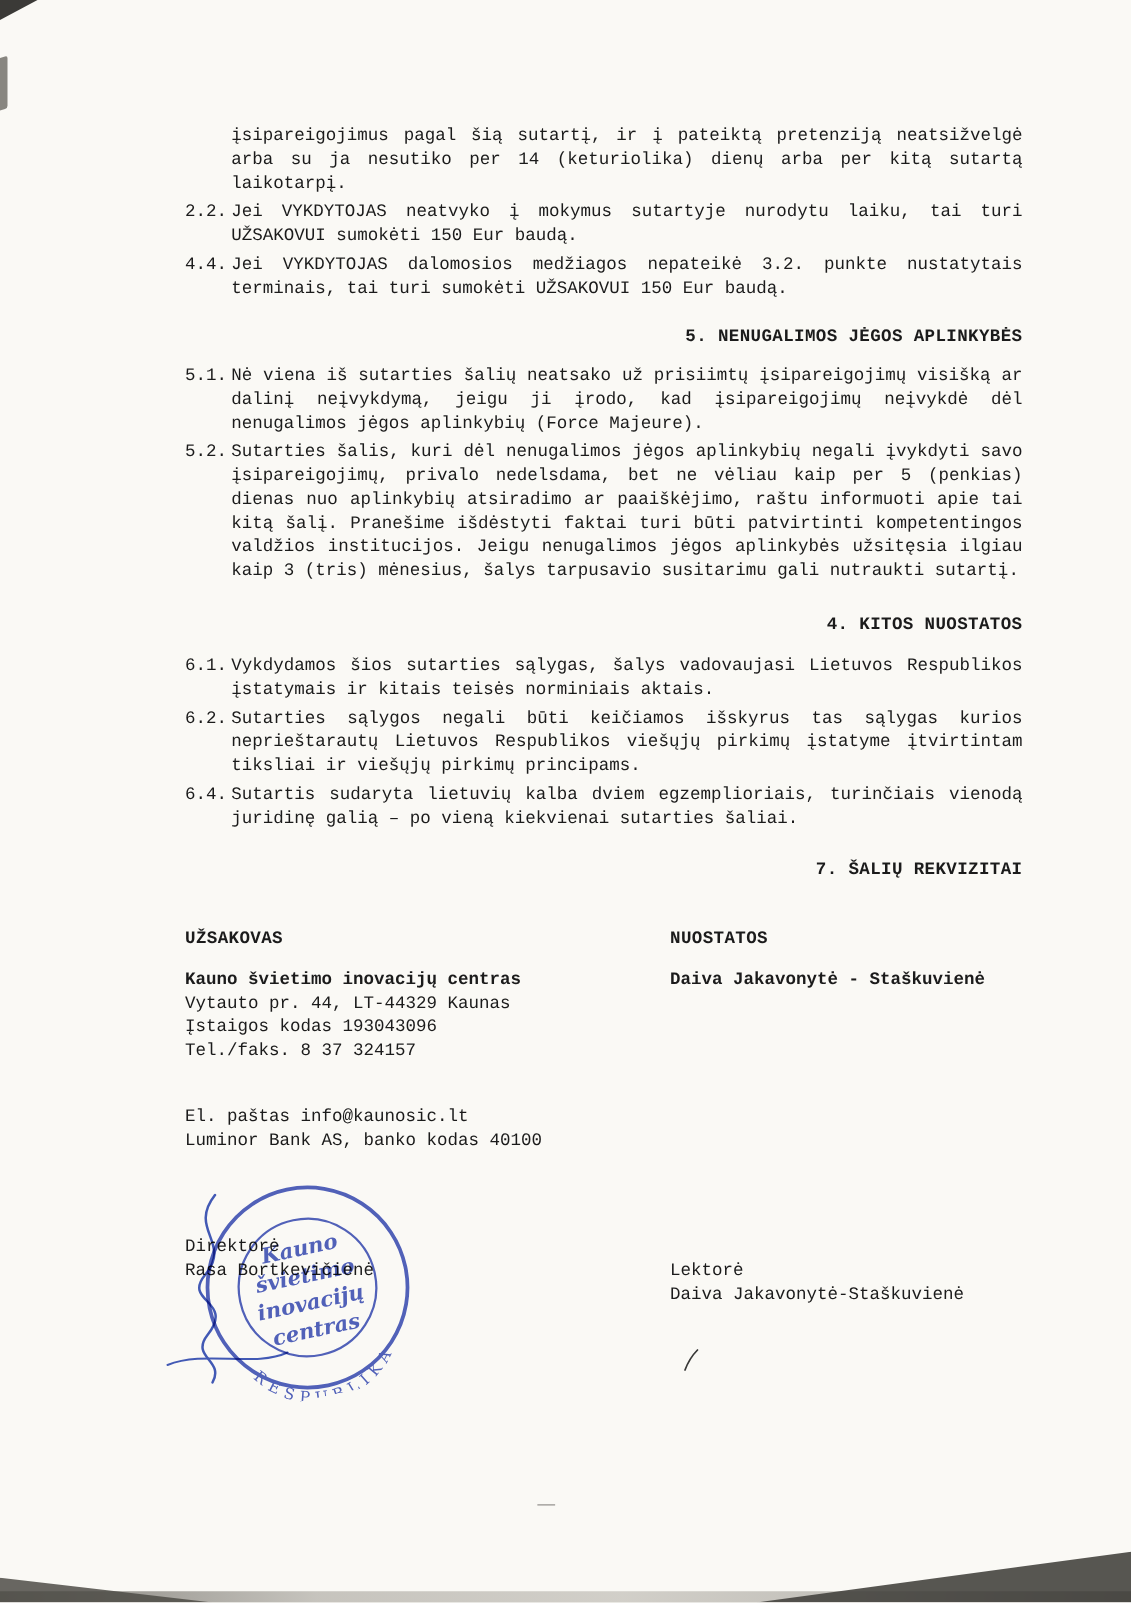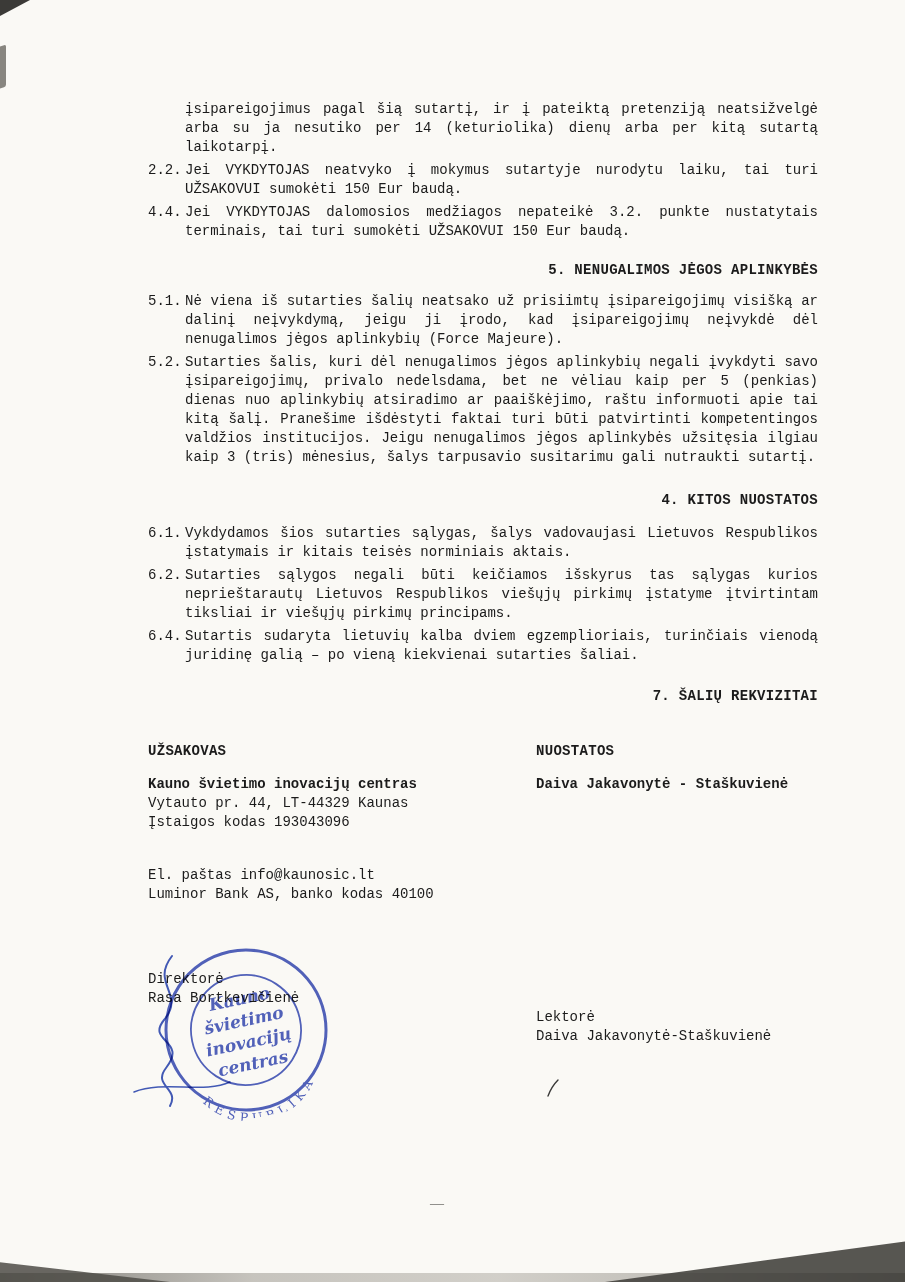--- a/index.html
+++ b/index.html
@@ -150,20 +150,21 @@
     </div>
 
     <div class="sec-h h7">7. ŠALIŲ REKVIZITAI</div>
 
     <div class="req">
       <div class="col-l">
         <p class="role">UŽSAKOVAS</p>
         <p class="party-name">Kauno švietimo inovacijų centras</p>
         <p>Vytauto pr. 44, LT-44329 Kaunas</p>
         <p>Įstaigos kodas 193043096</p>
+        <p>Tel./faks. 8 37 324157</p>
         <p class="email-group">El. paštas info@kaunosic.lt</p>
         <p>Luminor Bank AS, banko kodas 40100</p>
         <p class="signer-group-l">Direktorė</p>
         <p>Rasa Bortkevičienė</p>
       </div>
       <div class="col-r">
         <p class="role">NUOSTATOS</p>
         <p class="party-name">Daiva Jakavonytė - Staškuvienė</p>
         <p class="signer-group-r">Lektorė</p>
         <p>Daiva Jakavonytė-Staškuvienė</p>

